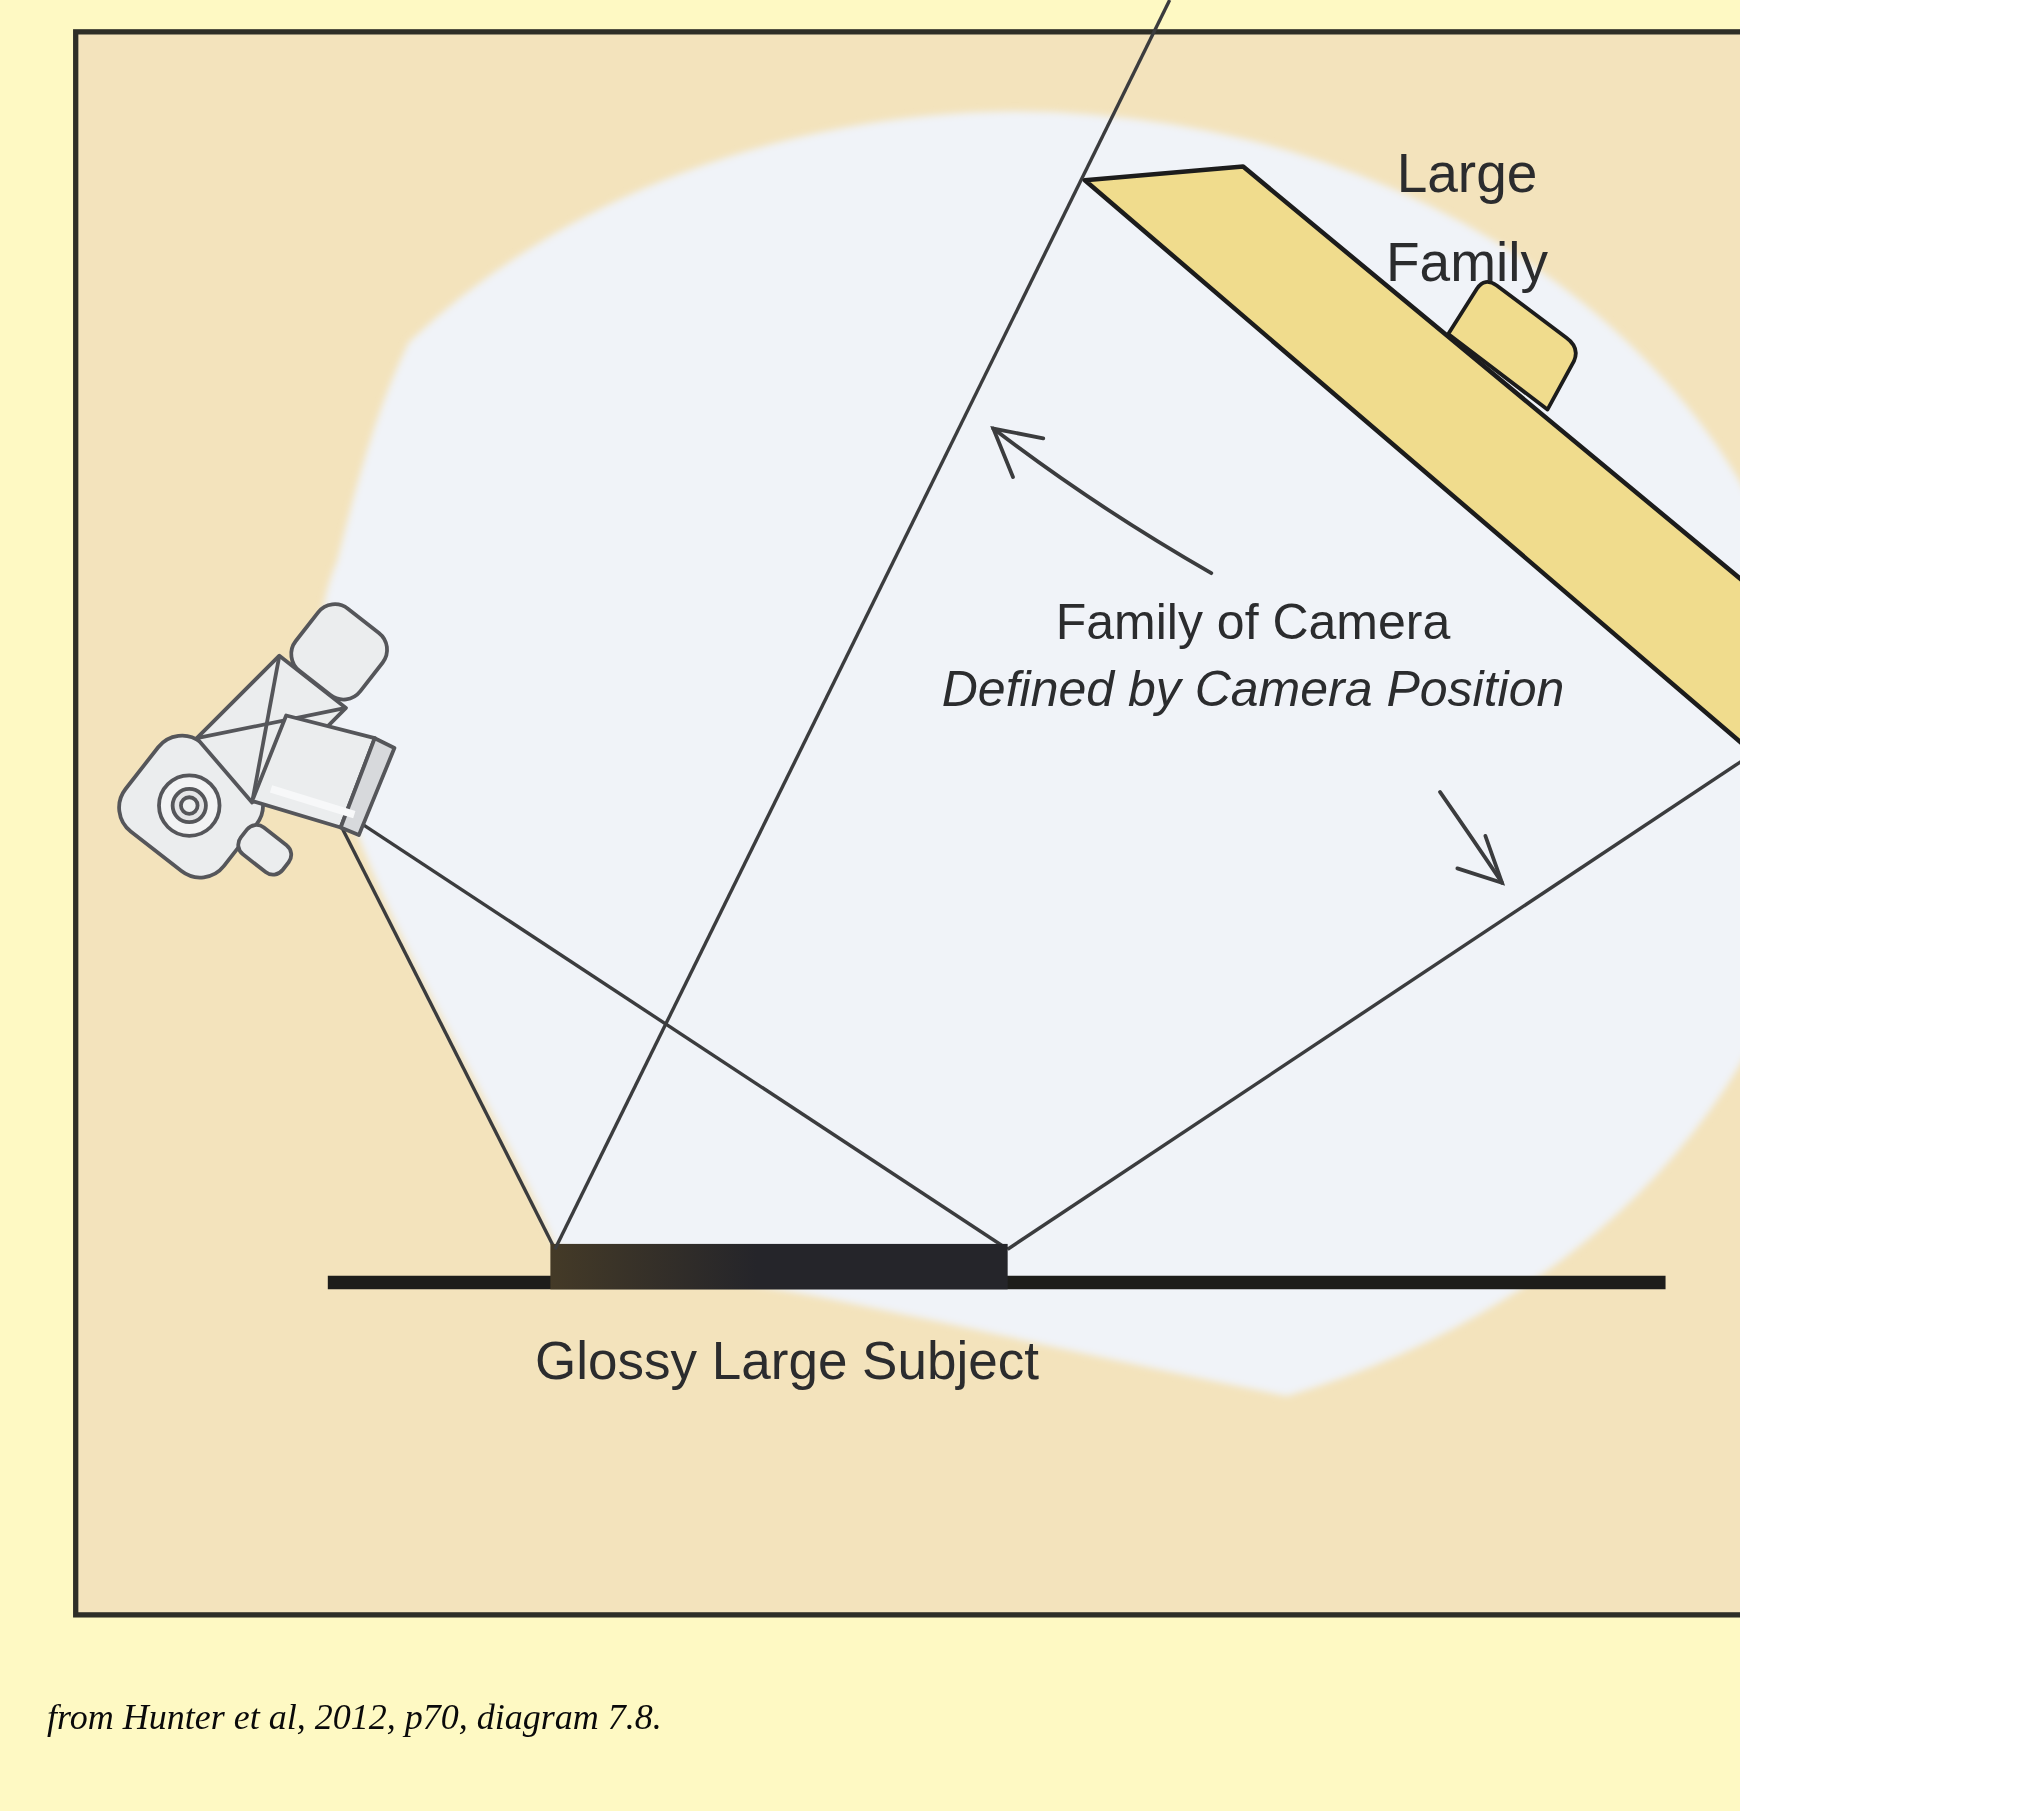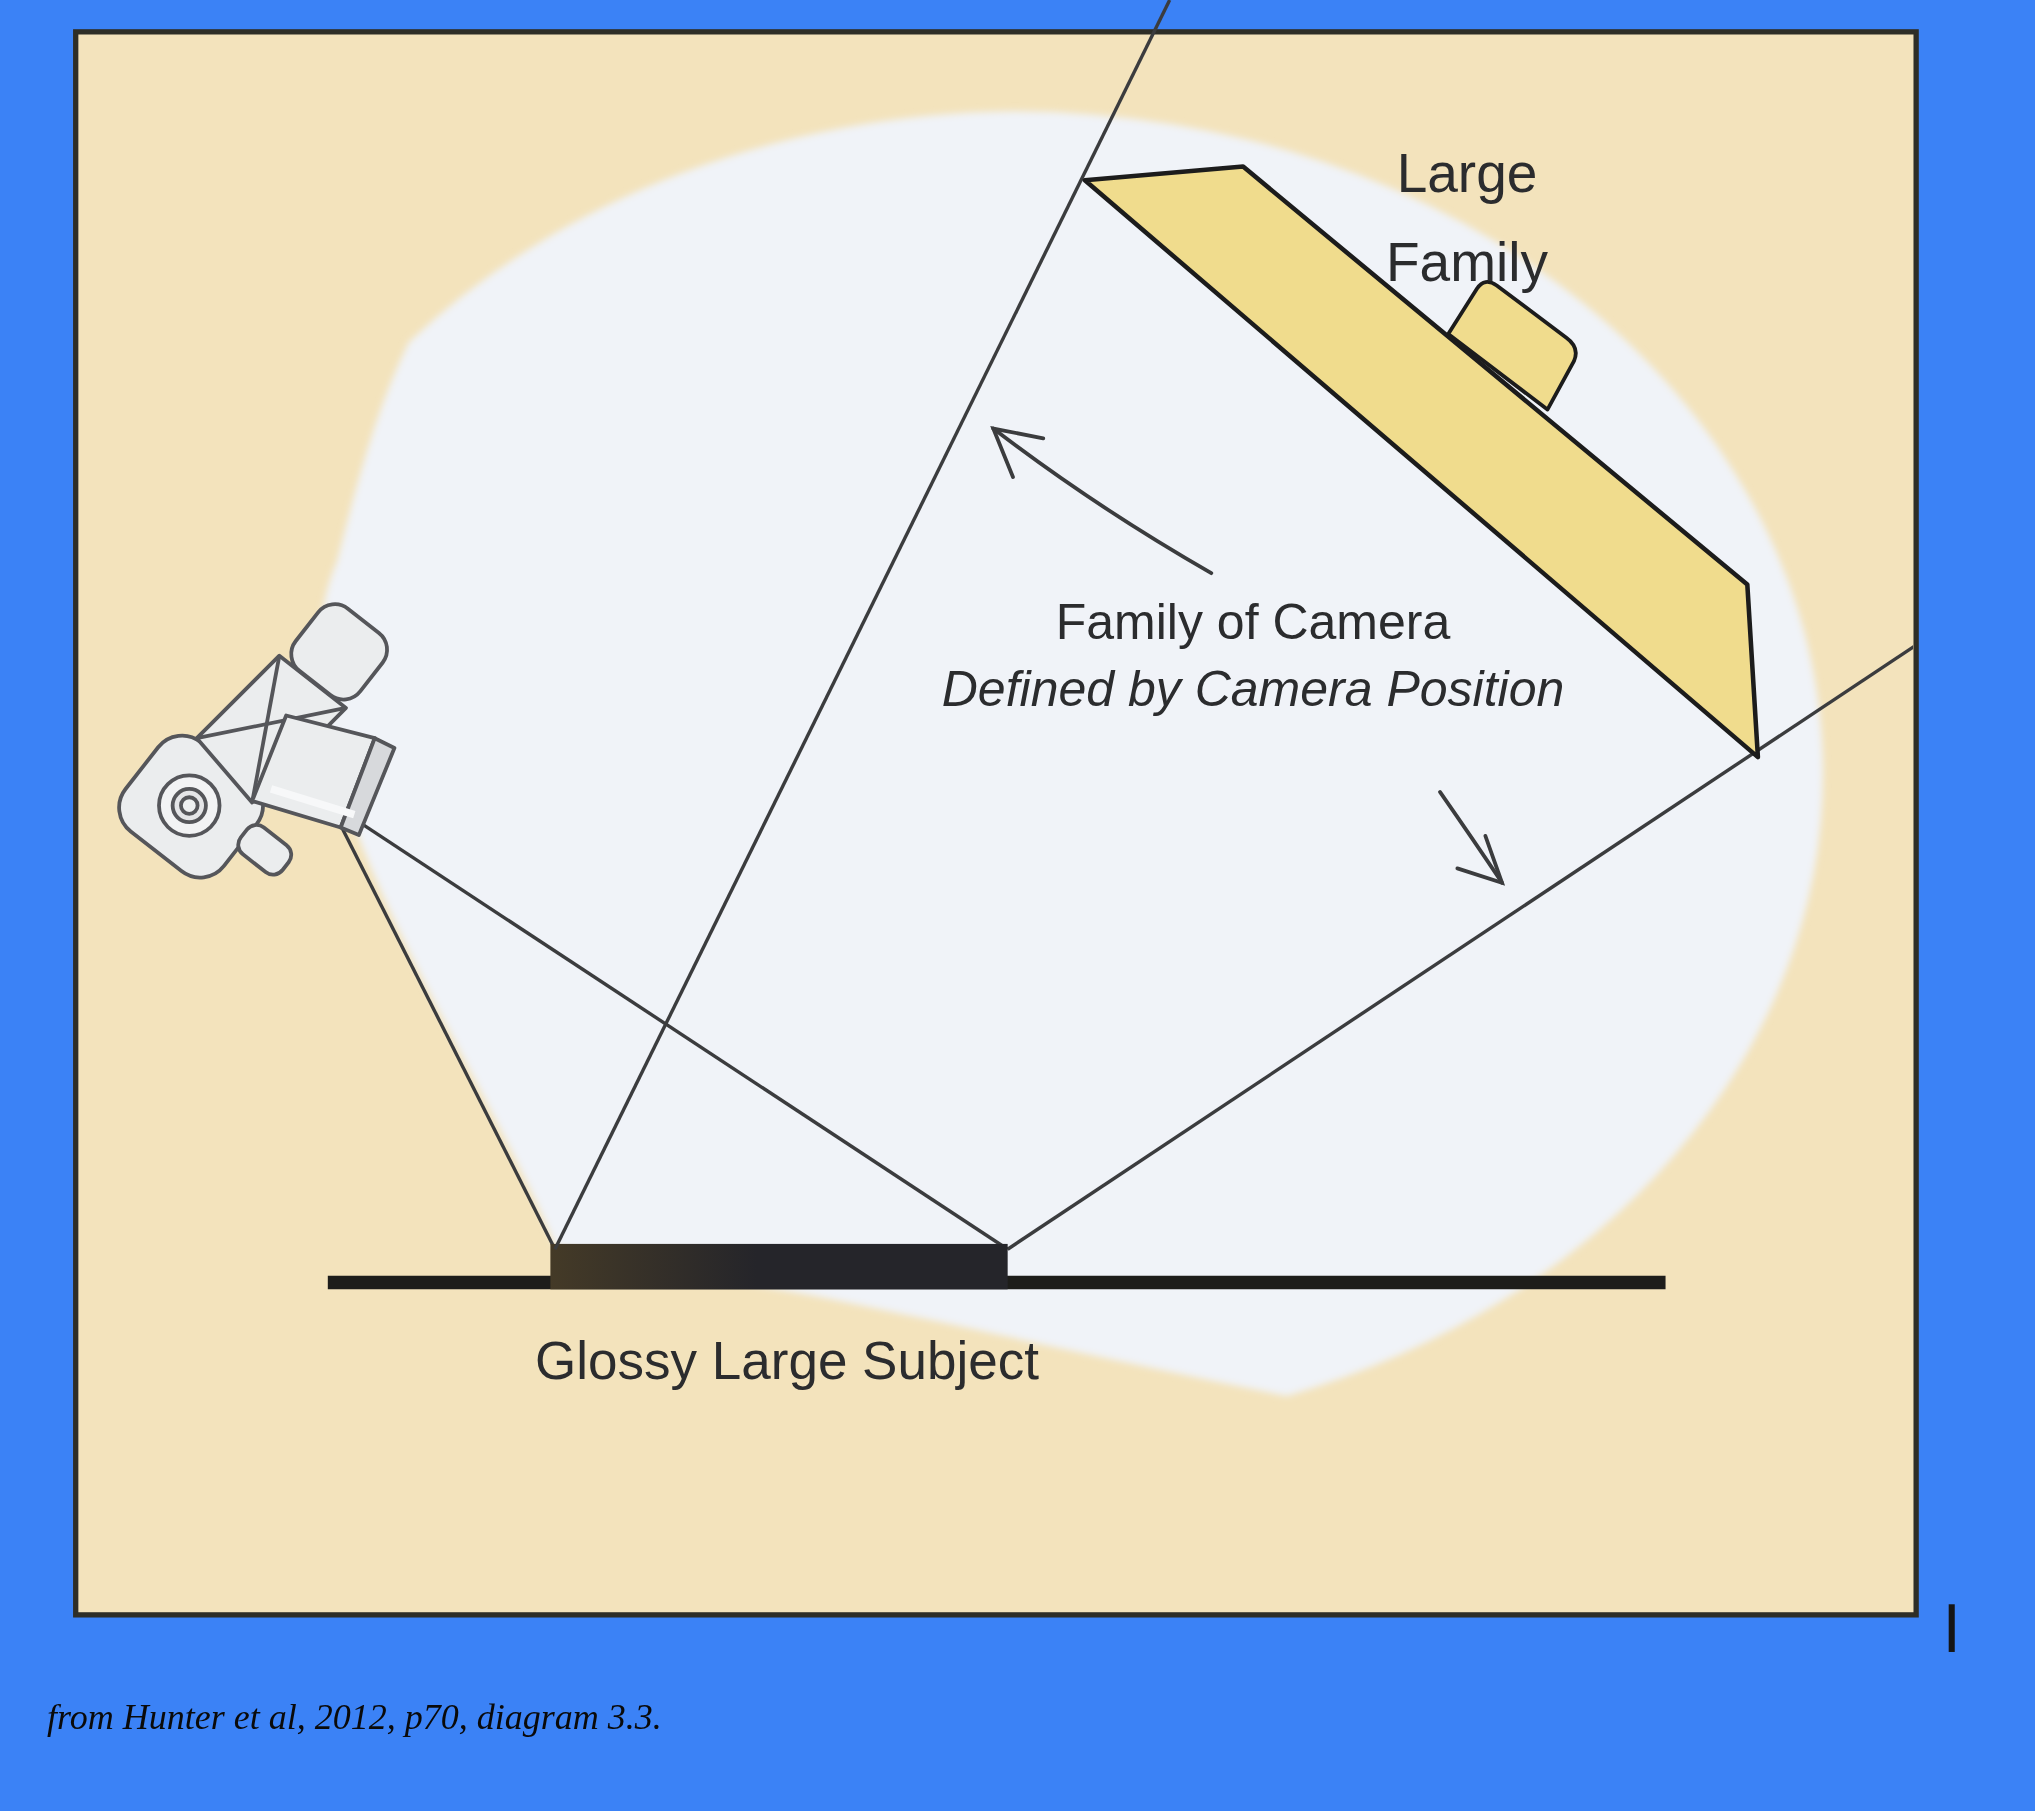--- a/index.html
+++ b/index.html
@@ -1,19 +1,19 @@
 <!DOCTYPE html>
 <html style="font-size:12px"><head>
 <meta charset="utf-8">
 <style>
   html,body{margin:0;padding:0;background:#fff;}
   .page{
     position:relative;
-    width:2035px;height:1811px;
-    background:#3b82f6;
+    width:1740px;height:1811px;
+    background:#fef9c3;
     overflow:hidden;
     font-family:"Liberation Sans",sans-serif;
   }
   .fig{position:absolute;left:0;top:0;width:2035px;height:1811px;}
   .label{
     position:absolute;
     color:#2b2c2e;
     text-align:center;
     transform:translateX(-50%);
     white-space:nowrap;
@@ -124,15 +124,15 @@
     <span>Family</span>
   </div>
 
   <div class="label label-family">
     <span>Family of Camera</span>
     <span class="ital">Defined by Camera Position</span>
   </div>
 
   <div class="label label-subject">Glossy Large Subject</div>
 
-  <div class="caption">from Hunter et al, 2012, p70, diagram 3.3.</div>
+  <div class="caption">from Hunter et al, 2012, p70, diagram 7.8.</div>
 </div>
 
 
 </body></html>

